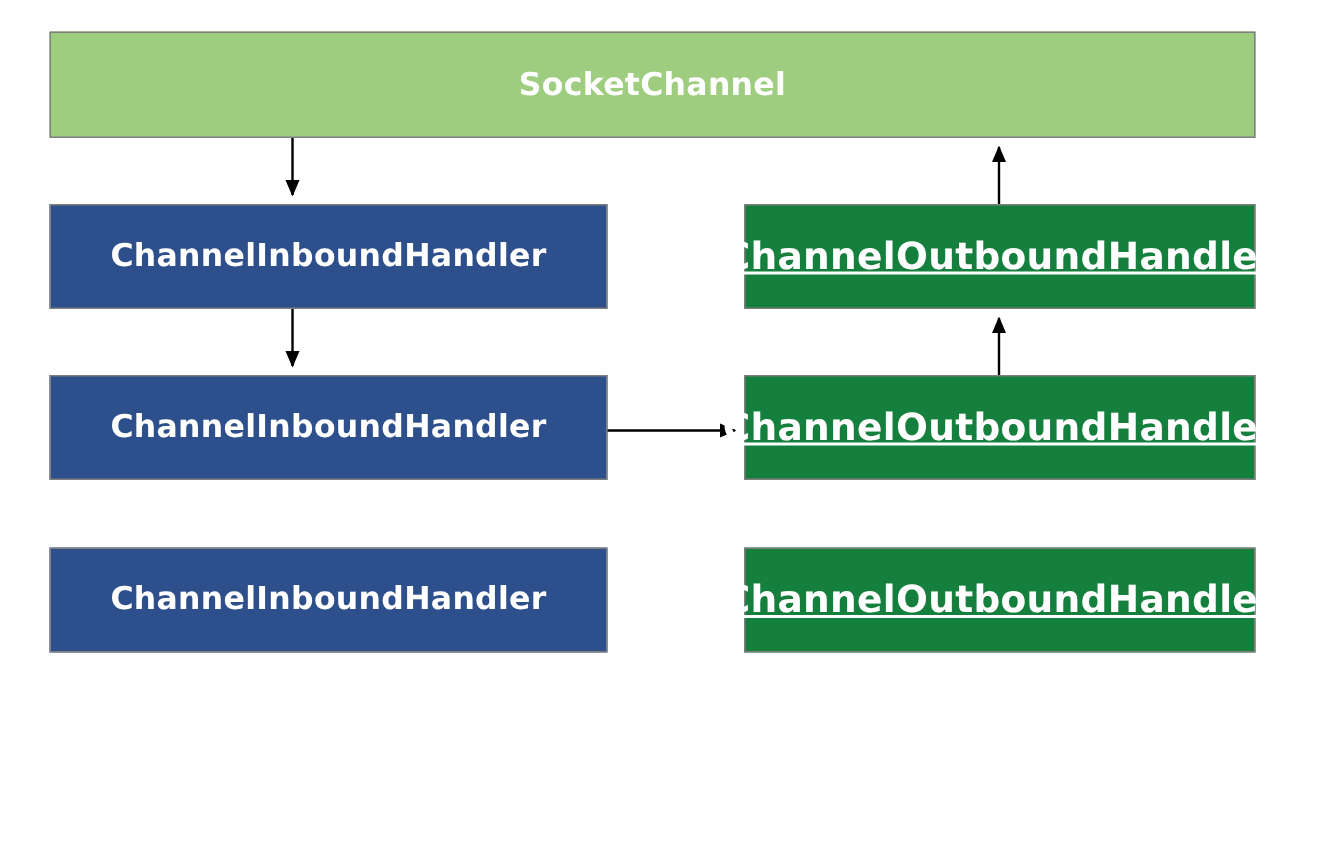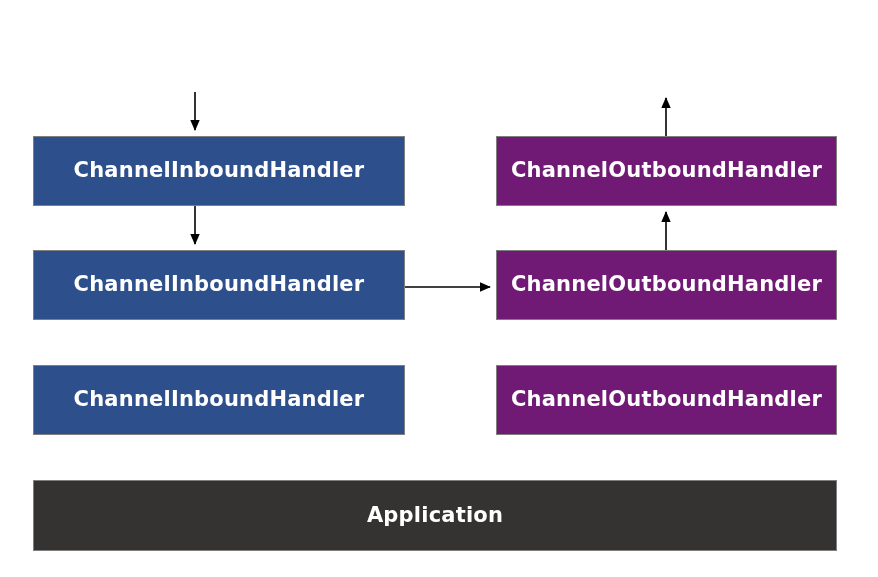--- a/index.html
+++ b/index.html
@@ -44,22 +44,23 @@
     left: 33px;
     width: 372px;
     height: 70px;
     background: #2d4f8c;
     font-size: 21px;
   }
   .node-outbound {
     left: 496px;
     width: 341px;
     height: 70px;
-    background: #701a75;
-    font-size: 21px;
+    background: #15803d;
+    font-size: 25px;
+    text-decoration: underline;
   }
   .row-1 { top: 136px; }
   .row-2 { top: 250px; }
   .row-3 { top: 365px; }
   .node-application {
     left: 33px;
     top: 480px;
     width: 804px;
     height: 71px;
     background: #353331;
@@ -100,28 +101,28 @@
 
     <g>
       <line x1="666" y1="250" x2="666" y2="212" stroke="#000000" stroke-width="1.6" marker-end="url(#arrowhead)"></line>
     </g>
 
     <g>
       <line x1="666" y1="136" x2="666" y2="98" stroke="#000000" stroke-width="1.6" marker-end="url(#arrowhead)"></line>
     </g>
   </svg>
 
+  <div class="node node-socketchannel">SocketChannel</div>
 
   <div class="node node-inbound row-1">ChannelInboundHandler</div>
 
   <div class="node node-outbound row-1">ChannelOutboundHandler</div>
 
   <div class="node node-inbound row-2">ChannelInboundHandler</div>
 
   <div class="node node-outbound row-2">ChannelOutboundHandler</div>
 
   <div class="node node-inbound row-3">ChannelInboundHandler</div>
 
   <div class="node node-outbound row-3">ChannelOutboundHandler</div>
 
-  <div class="node node-application">Application</div>
 
 </div>
 
 </body></html>

